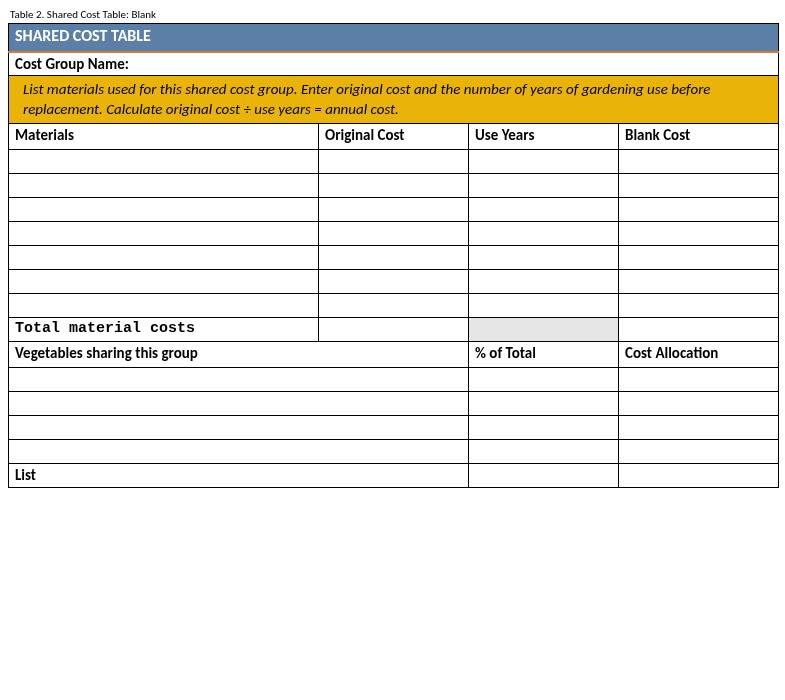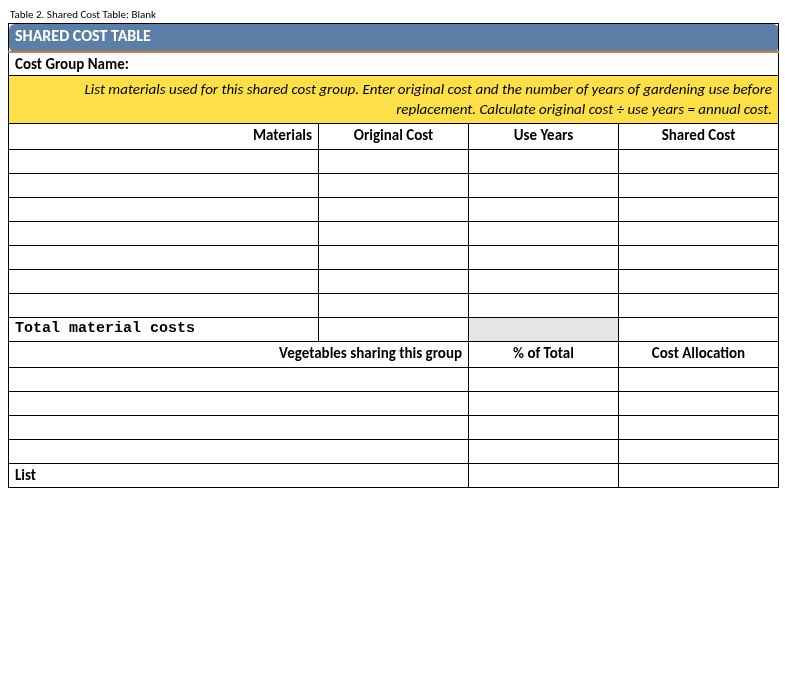--- a/index.html
+++ b/index.html
@@ -32,47 +32,44 @@
       vertical-align: top;
       height: 24px;
     }
     .header-bar {
       background: #5b7fa6;
       color: #fff;
       font-weight: bold;
       font-size: 16px;
       border-bottom: 2px solid #d47c3a;
       height: 28px;
-      border-radius: 6px;
     }
     .cost-group-row td {
       font-weight: bold;
       border-bottom: none;
       margin-top: 28px;
     }
     .description-row td {
       border-top: none;
       height: 46px;
       vertical-align: top;
     }
     .instruction-row td {
-      background: #fde047;
+      background: #eab308;
       font-style: italic;
-      padding: 4px 6px;
+      padding: 4px 14px;
       height: auto;
       line-height: 1.3;
-      text-align: right;
     }
     .col-header td {
       font-weight: bold;
       height: 26px;
-      text-align: right;
     }
     .col-header .right {
-      text-align: center;
+      text-align: left;
     }
     .total-material td {
       font-weight: bold;
       font-family: Liberation Mono, monospace;
     }
     .shaded-cell {
       background: #e6e6e6;
     }
     .total-row td {
       font-weight: bold;
@@ -104,21 +101,21 @@
     <tr class="cost-group-row">
       <td colspan="4">Cost Group Name:</td>
     </tr>
     <tr class="instruction-row">
       <td colspan="4">List materials used for this shared cost group. Enter original cost and the number of years of gardening use before replacement. Calculate original cost ÷ use years = annual cost.</td>
     </tr>
     <tr class="col-header">
       <td>Materials</td>
       <td class="right">Original Cost</td>
       <td class="right">Use Years</td>
-      <td class="right">Shared Cost</td>
+      <td class="right">Blank Cost</td>
     </tr>
     <tr>
       <td></td>
       <td></td>
       <td></td>
       <td></td>
     </tr>
     <tr>
       <td></td>
       <td></td>

